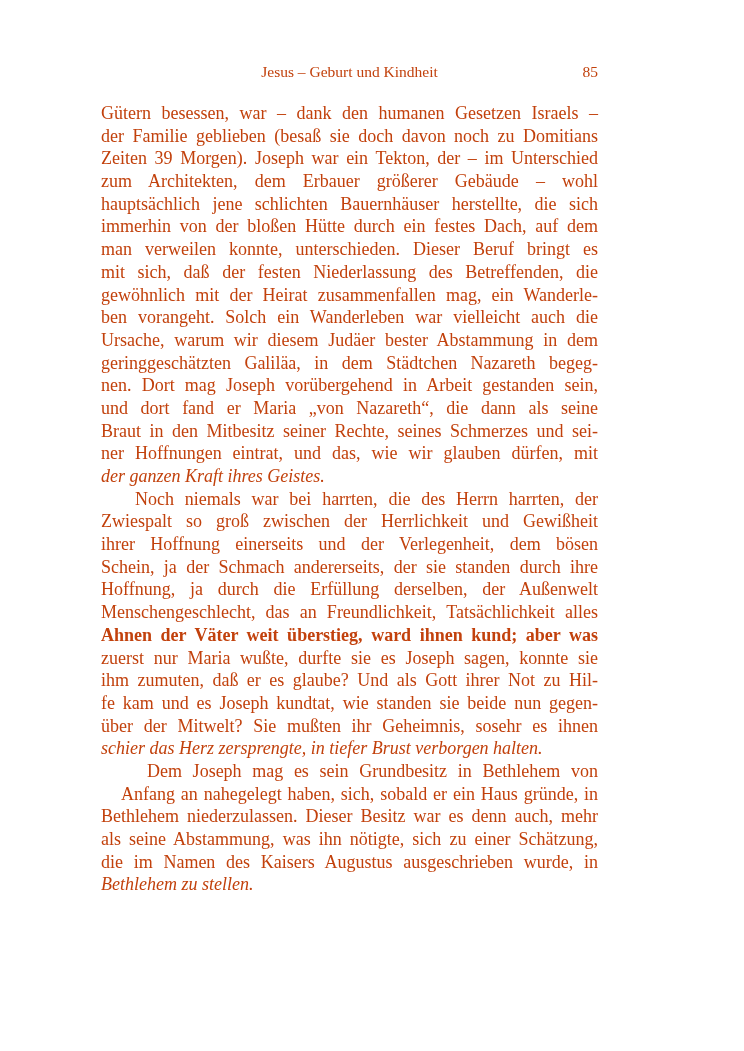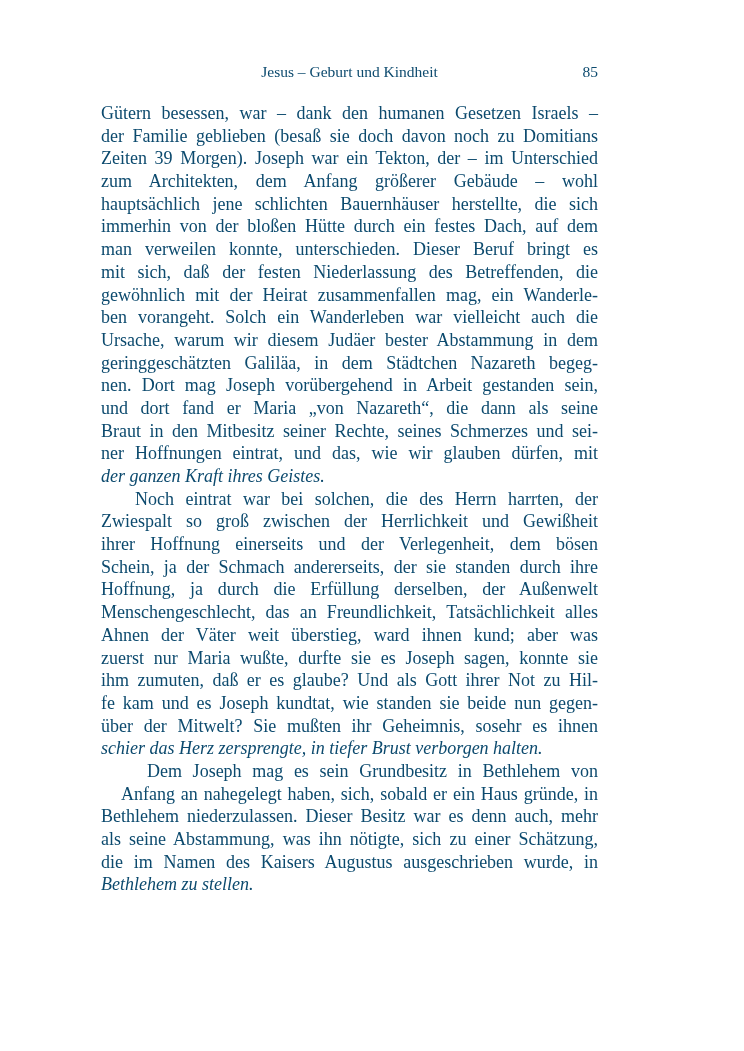--- a/index.html
+++ b/index.html
@@ -1,20 +1,20 @@
 <!DOCTYPE html>
 <html><head>
 <meta charset="utf-8">
 <style>
   html, body { margin: 0; padding: 0; background: #ffffff; }
   body { width: 744px; height: 1051px; position: relative; overflow: hidden; }
   .page {
     position: absolute; left: 101px; top: 60px; width: 497px;
     font-family: "Liberation Serif", "DejaVu Serif", serif;
-    color: #0c4a6e;
+    color: #c2410c;
   }
   .running-head {
     position: relative; height: 24px; font-size: 15.5px; line-height: 24px;
   }
   .running-title { position: absolute; left: 0; right: 0; text-align: center; }
   .page-number { position: absolute; right: 0; top: 0; }
   .body-text { margin-top: 18px; }
   .line {
     font-size: 18px; line-height: 22.7px; height: 22.7px;
     text-align: justify; text-align-last: justify; white-space: nowrap;
@@ -29,43 +29,43 @@
 <div class="page">
   <div class="running-head">
     <div class="running-title">Jesus – Geburt und Kindheit</div>
     <div class="page-number">85</div>
   </div>
   <div class="body-text" id="body-text">
       <div>
         <div class="line" style="white-space: nowrap;"><span style="display: inline; word-spacing: 0px;">Gütern besessen, war – dank den humanen Gesetzen Israels –</span></div>
         <div class="line" style="white-space: nowrap;"><span style="display: inline; word-spacing: 0px;">der Familie geblieben (besaß sie doch davon noch zu Domitians</span></div>
         <div class="line" style="white-space: nowrap;"><span style="display: inline; word-spacing: 0px;">Zeiten 39 Morgen). Joseph war ein Tekton, der – im Unterschied</span></div>
-        <div class="line" style="white-space: nowrap;"><span style="display: inline; word-spacing: 0px;">zum Architekten, dem Anfang größerer Gebäude – wohl</span></div>
+        <div class="line" style="white-space: nowrap;"><span style="display: inline; word-spacing: 0px;">zum Architekten, dem Erbauer größerer Gebäude – wohl</span></div>
         <div class="line" style="white-space: nowrap;"><span style="display: inline; word-spacing: 0px;">hauptsächlich jene schlichten Bauernhäuser herstellte, die sich</span></div>
         <div class="line" style="white-space: nowrap;"><span style="display: inline; word-spacing: 0px;">immerhin von der bloßen Hütte durch ein festes Dach, auf dem</span></div>
         <div class="line" style="white-space: nowrap;"><span style="display: inline; word-spacing: 0px;">man verweilen konnte, unterschieden. Dieser Beruf bringt es</span></div>
         <div class="line" style="white-space: nowrap;"><span style="display: inline; word-spacing: 0px;">mit sich, daß der festen Niederlassung des Betreffenden, die</span></div>
         <div class="line" style="white-space: nowrap;"><span style="display: inline; word-spacing: 0px;">gewöhnlich mit der Heirat zusammenfallen mag, ein Wanderle-</span></div>
         <div class="line" style="white-space: nowrap;"><span style="display: inline; word-spacing: 0px;">ben vorangeht. Solch ein Wanderleben war vielleicht auch die</span></div>
         <div class="line" style="white-space: nowrap;"><span style="display: inline; word-spacing: 0px;">Ursache, warum wir diesem Judäer bester Abstammung in dem</span></div>
         <div class="line" style="white-space: nowrap;"><span style="display: inline; word-spacing: 0px;">geringgeschätzten Galiläa, in dem Städtchen Nazareth begeg-</span></div>
         <div class="line" style="white-space: nowrap;"><span style="display: inline; word-spacing: 0px;">nen. Dort mag Joseph vorübergehend in Arbeit gestanden sein,</span></div>
         <div class="line" style="white-space: nowrap;"><span style="display: inline; word-spacing: 0px;">und dort fand er Maria „von Nazareth“, die dann als seine</span></div>
         <div class="line" style="white-space: nowrap;"><span style="display: inline; word-spacing: 0px;">Braut in den Mitbesitz seiner Rechte, seines Schmerzes und sei-</span></div>
         <div class="line" style="white-space: nowrap;"><span style="display: inline; word-spacing: 0px;">ner Hoffnungen eintrat, und das, wie wir glauben dürfen, mit</span></div>
         <div class="line last">der ganzen Kraft ihres Geistes.</div>
       </div>
       <div>
-        <div class="line indent" style="white-space: nowrap;"><span style="display: inline; word-spacing: 0px;">Noch eintrat war bei solchen, die des Herrn harrten, der</span></div>
+        <div class="line indent" style="white-space: nowrap;"><span style="display: inline; word-spacing: 0px;">Noch niemals war bei harrten, die des Herrn harrten, der</span></div>
         <div class="line" style="white-space: nowrap;"><span style="display: inline; word-spacing: 0px;">Zwiespalt so groß zwischen der Herrlichkeit und Gewißheit</span></div>
         <div class="line" style="white-space: nowrap;"><span style="display: inline; word-spacing: 0px;">ihrer Hoffnung einerseits und der Verlegenheit, dem bösen</span></div>
         <div class="line" style="white-space: nowrap;"><span style="display: inline; word-spacing: 0px;">Schein, ja der Schmach andererseits, der sie standen durch ihre</span></div>
         <div class="line" style="white-space: nowrap;"><span style="display: inline; word-spacing: 0px;">Hoffnung, ja durch die Erfüllung derselben, der Außenwelt</span></div>
         <div class="line" style="white-space: nowrap;"><span style="display: inline; word-spacing: 0px;">Menschengeschlecht, das an Freundlichkeit, Tatsächlichkeit alles</span></div>
-        <div class="line" style="white-space: nowrap;"><span style="display: inline; word-spacing: 0px;">Ahnen der Väter weit überstieg, ward ihnen kund; aber was</span></div>
+        <div class="line" style="white-space: nowrap; font-weight: bold;"><span style="display: inline; word-spacing: 0px;">Ahnen der Väter weit überstieg, ward ihnen kund; aber was</span></div>
         <div class="line" style="white-space: nowrap;"><span style="display: inline; word-spacing: 0px;">zuerst nur Maria wußte, durfte sie es Joseph sagen, konnte sie</span></div>
         <div class="line" style="white-space: nowrap;"><span style="display: inline; word-spacing: 0px;">ihm zumuten, daß er es glaube? Und als Gott ihrer Not zu Hil-</span></div>
         <div class="line" style="white-space: nowrap;"><span style="display: inline; word-spacing: 0px;">fe kam und es Joseph kundtat, wie standen sie beide nun gegen-</span></div>
         <div class="line" style="white-space: nowrap;"><span style="display: inline; word-spacing: 0px;">über der Mitwelt? Sie mußten ihr Geheimnis, sosehr es ihnen</span></div>
         <div class="line last">schier das Herz zersprengte, in tiefer Brust verborgen halten.</div>
       </div>
       <div>
         <div class="line indent" style="white-space: nowrap;"><span style="display: inline; word-spacing: 0px; margin-left: 12px;">Dem Joseph mag es sein Grundbesitz in Bethlehem von</span></div>
         <div class="line" style="white-space: nowrap;"><span style="display: inline; word-spacing: 0px; margin-left: 20px;">Anfang an nahegelegt haben, sich, sobald er ein Haus gründe, in</span></div>
         <div class="line" style="white-space: nowrap;"><span style="display: inline; word-spacing: 0px;">Bethlehem niederzulassen. Dieser Besitz war es denn auch, mehr</span></div>

